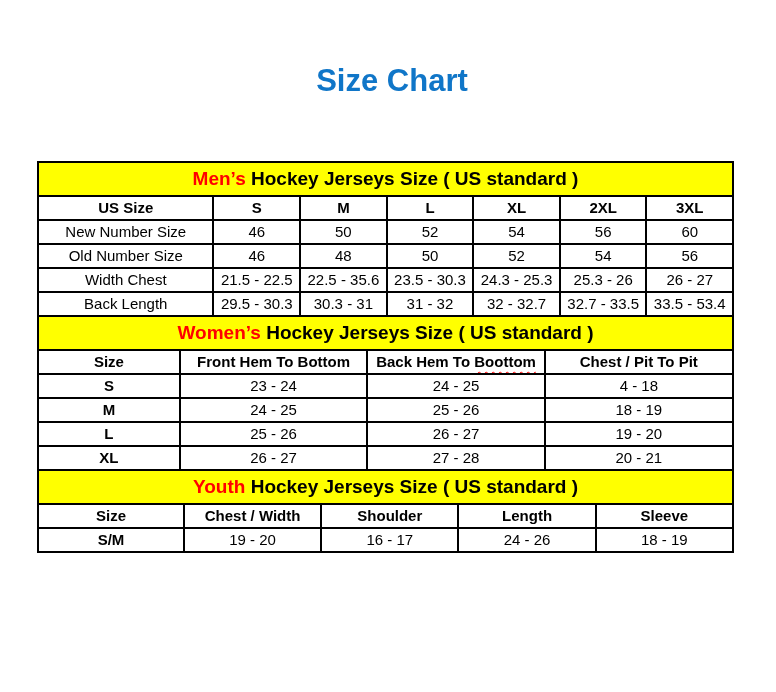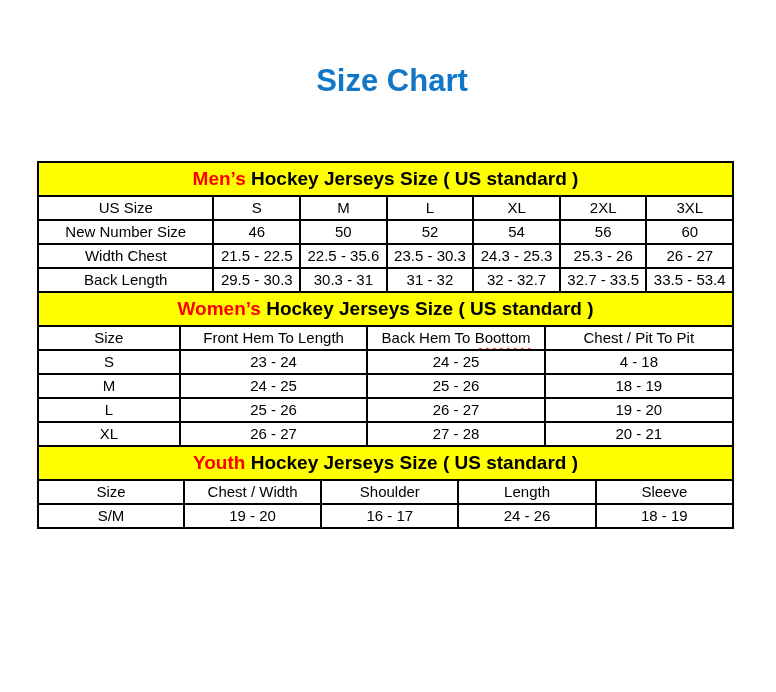--- a/index.html
+++ b/index.html
@@ -47,21 +47,21 @@
     overflow: hidden;
     white-space: nowrap;
   }
   td.banner {
     background: var(--banner_yellow, #FFFF00);
     height: 34px;
     font-size: 19px;
     font-weight: 700;
   }
   td.banner .hl { color: var(--highlight_red, #FF0000); }
-  td.th { font-weight: 400; }
+  td.th { font-weight: 700; }
   .wavy {
     text-decoration-line: underline;
     text-decoration-style: wavy;
     text-decoration-color: var(--highlight_red, #FF0000);
     text-decoration-thickness: 1px;
     text-underline-offset: 4px;
   }
 </style>
 </head>
 <body>
@@ -100,20 +100,29 @@
           <tr>
             <td>New Number Size</td>
             <td>46</td>
             <td>50</td>
             <td>52</td>
             <td>54</td>
             <td>56</td>
             <td>60</td>
           </tr>
           <tr>
+            <td>Old Number Size</td>
+            <td>46</td>
+            <td>48</td>
+            <td>50</td>
+            <td>52</td>
+            <td>54</td>
+            <td>56</td>
+          </tr>
+          <tr>
             <td>Width Chest</td>
             <td>21.5 - 22.5</td>
             <td>22.5 - 35.6</td>
             <td>23.5 - 30.3</td>
             <td>24.3 - 25.3</td>
             <td>25.3 - 26</td>
             <td>26 - 27</td>
           </tr>
           <tr>
             <td>Back Length</td>
@@ -135,21 +144,21 @@
           <col style="width:27.1%">
       </colgroup>
       <tbody>
         <tr>
           <td colspan="4" class="banner"><span class="hl">Women’s</span><span> Hockey Jerseys Size ( US standard )</span></td>
         </tr>
       </tbody>
       <tbody>
           <tr>
             <td class="th">Size</td>
-            <td class="th">Front Hem To Length</td>
+            <td class="th">Front Hem To Bottom</td>
             <td class="th"><span>Back Hem To </span><span class="wavy">Boottom</span></td>
             <td class="th">Chest / Pit To Pit</td>
           </tr>
           <tr>
             <td class="th">S</td>
             <td>23 - 24</td>
             <td>24 - 25</td>
             <td>4 - 18</td>
           </tr>
           <tr>

